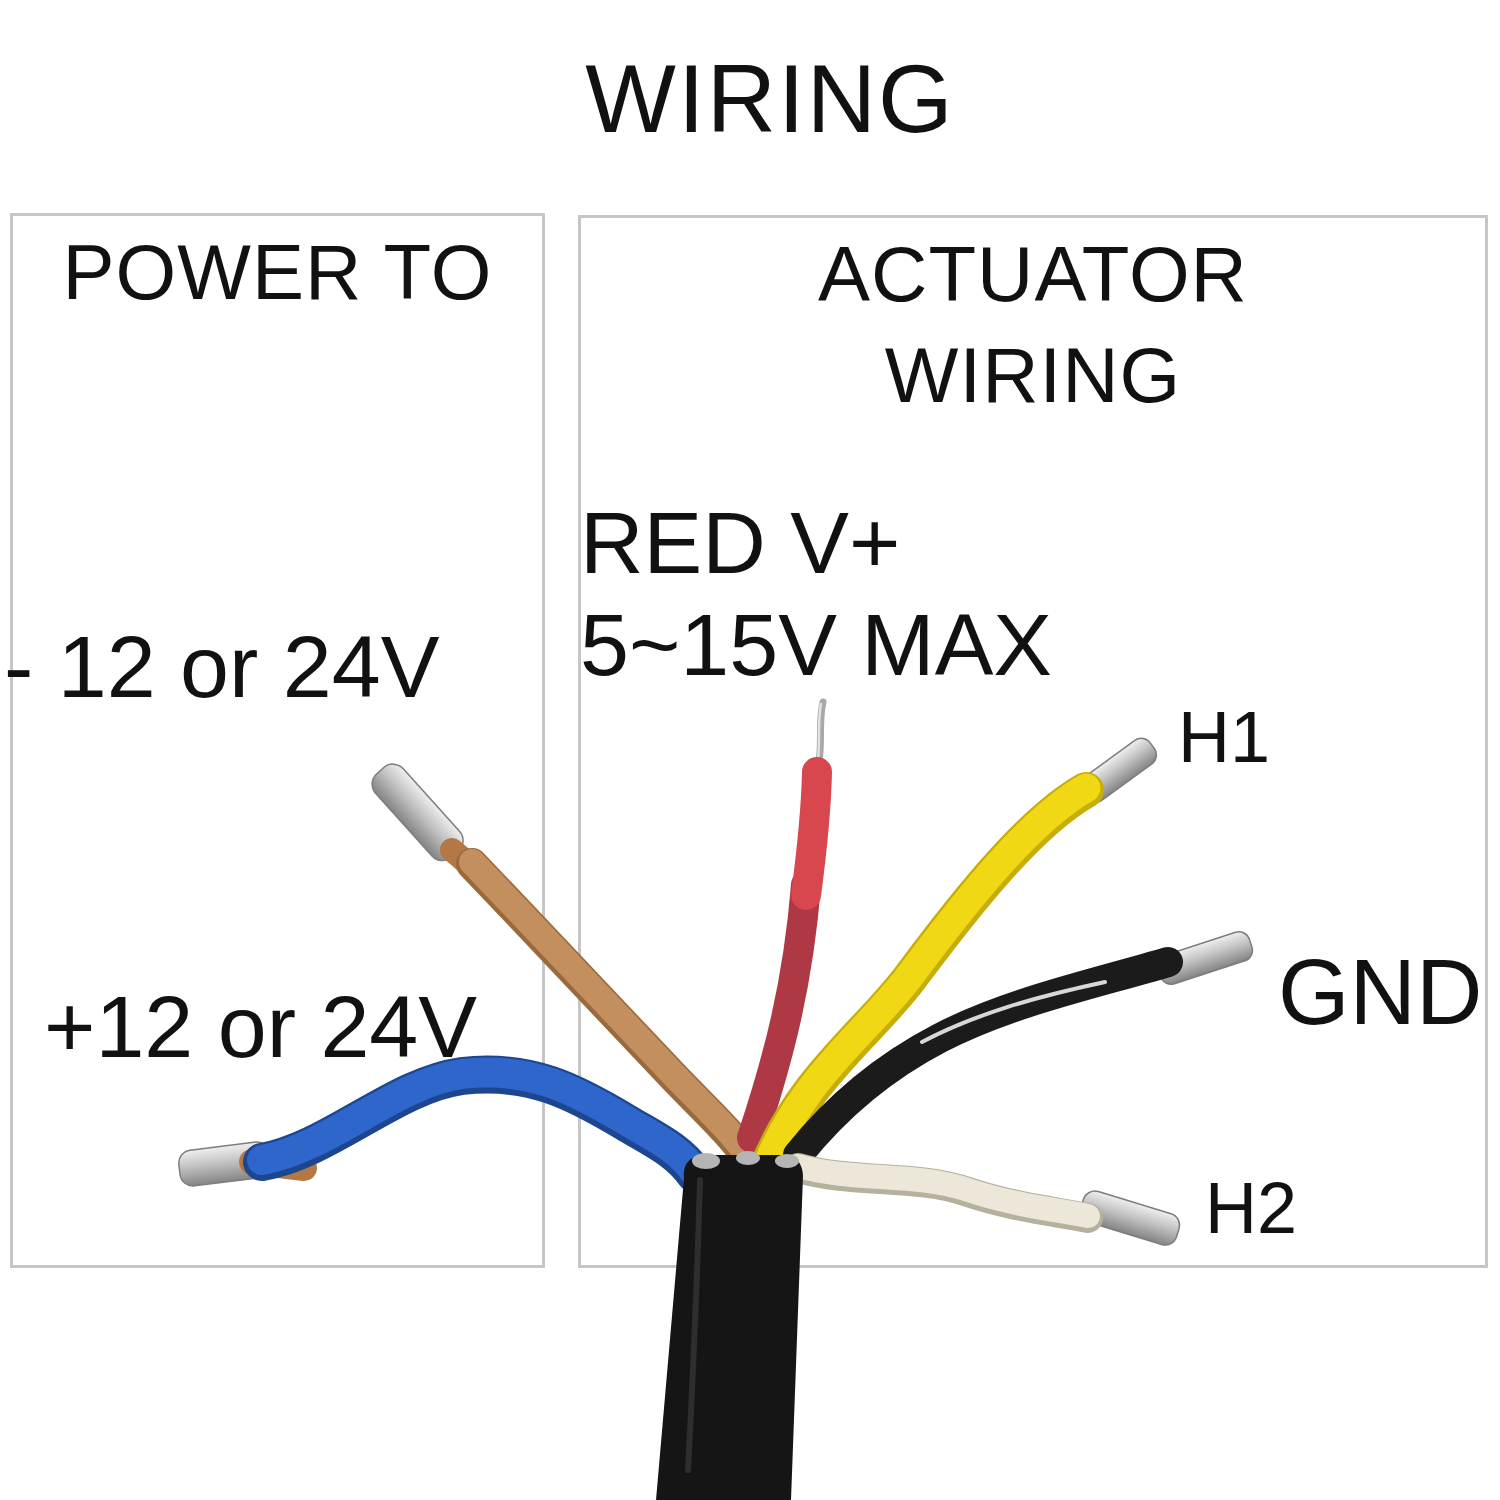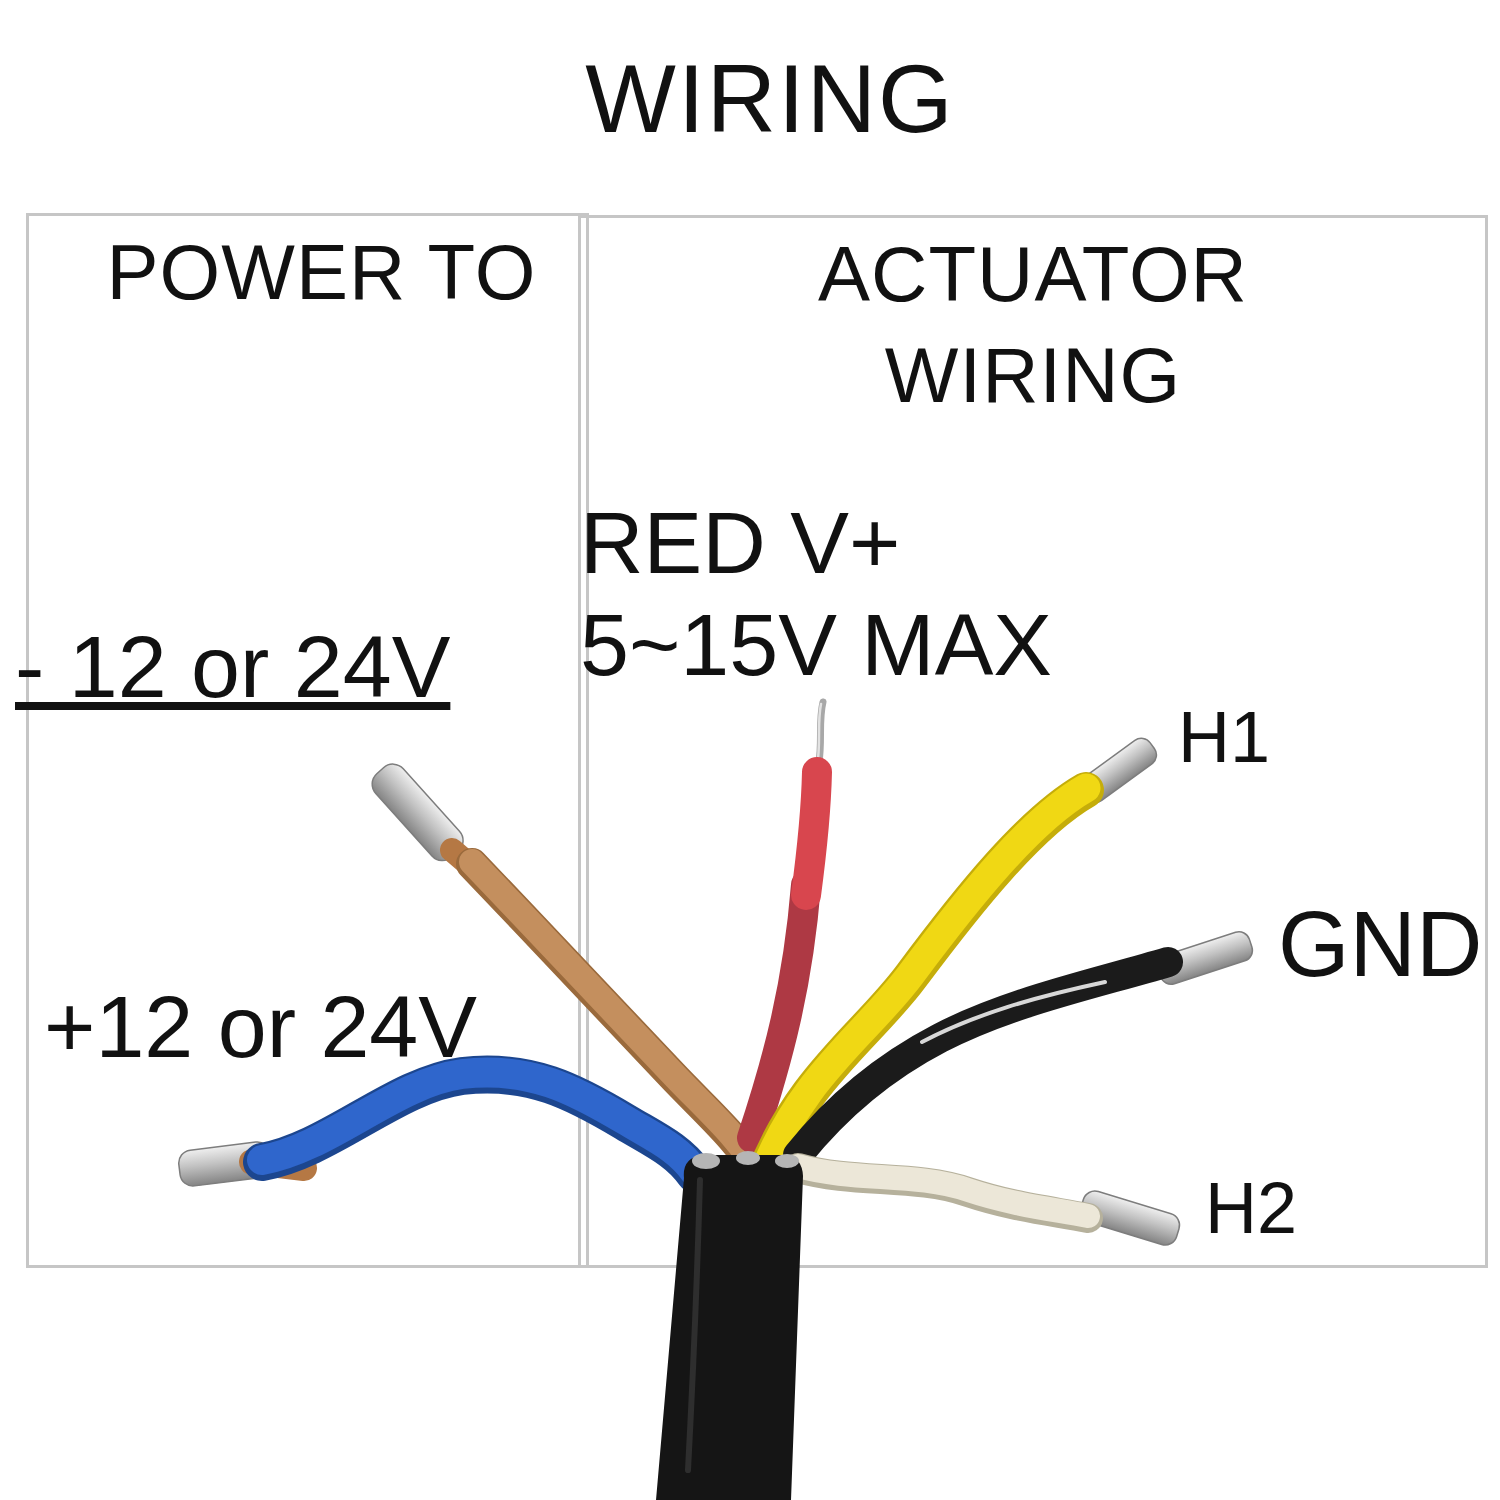--- a/index.html
+++ b/index.html
@@ -8,39 +8,39 @@
     background:#ffffff;
     font-family:"Liberation Sans", sans-serif;
     color:#111111;
   }
   .panel{
     position:absolute;
     border:3px solid #c6c6c6;
     background:transparent;
     z-index:1;
   }
-  #left-panel{left:26px;top:213px;width:529px;height:1049px;padding-left:28px;}
+  #left-panel{left:10px;top:213px;width:529px;height:1049px;}
   #right-panel{left:578px;top:215px;width:904px;height:1047px;}
   .panel-heading{
     width:100%;text-align:center;
     font-size:78px;line-height:1.3;padding-top:6px;
     font-weight:400;letter-spacing:1px;
   }
   #page-title{
     position:absolute;top:44px;left:calc(50% + 20px);transform:translateX(-50%);
     font-size:96px;letter-spacing:2px;white-space:nowrap;z-index:3;
   }
   .wire-label{
     position:absolute;font-size:88px;white-space:nowrap;z-index:3;
   }
-  #label-neg{left:15px;top:616px;text-decoration:underline;}
+  #label-neg{left:4px;top:616px;}
   #label-pos{left:28px;top:976px;margin-left:16px;}
   #label-redv{left:580px;top:492px;width:500px;text-align:left;font-size:88px;line-height:1.16;}
   #label-h1{left:1178px;top:696px;font-size:72px;text-align:center;}
-  #label-gnd{left:1278px;top:892px;font-size:92px;}
+  #label-gnd{left:1278px;top:940px;font-size:92px;}
   #label-h2{left:1205px;top:1167px;font-size:72px;}
   #wire-art{position:absolute;left:0;top:0;z-index:2;}
 </style>
 </head>
 <body>
 
 <div id="page-title">WIRING</div>
 
 <div id="left-panel" class="panel">
   <div class="panel-heading">

